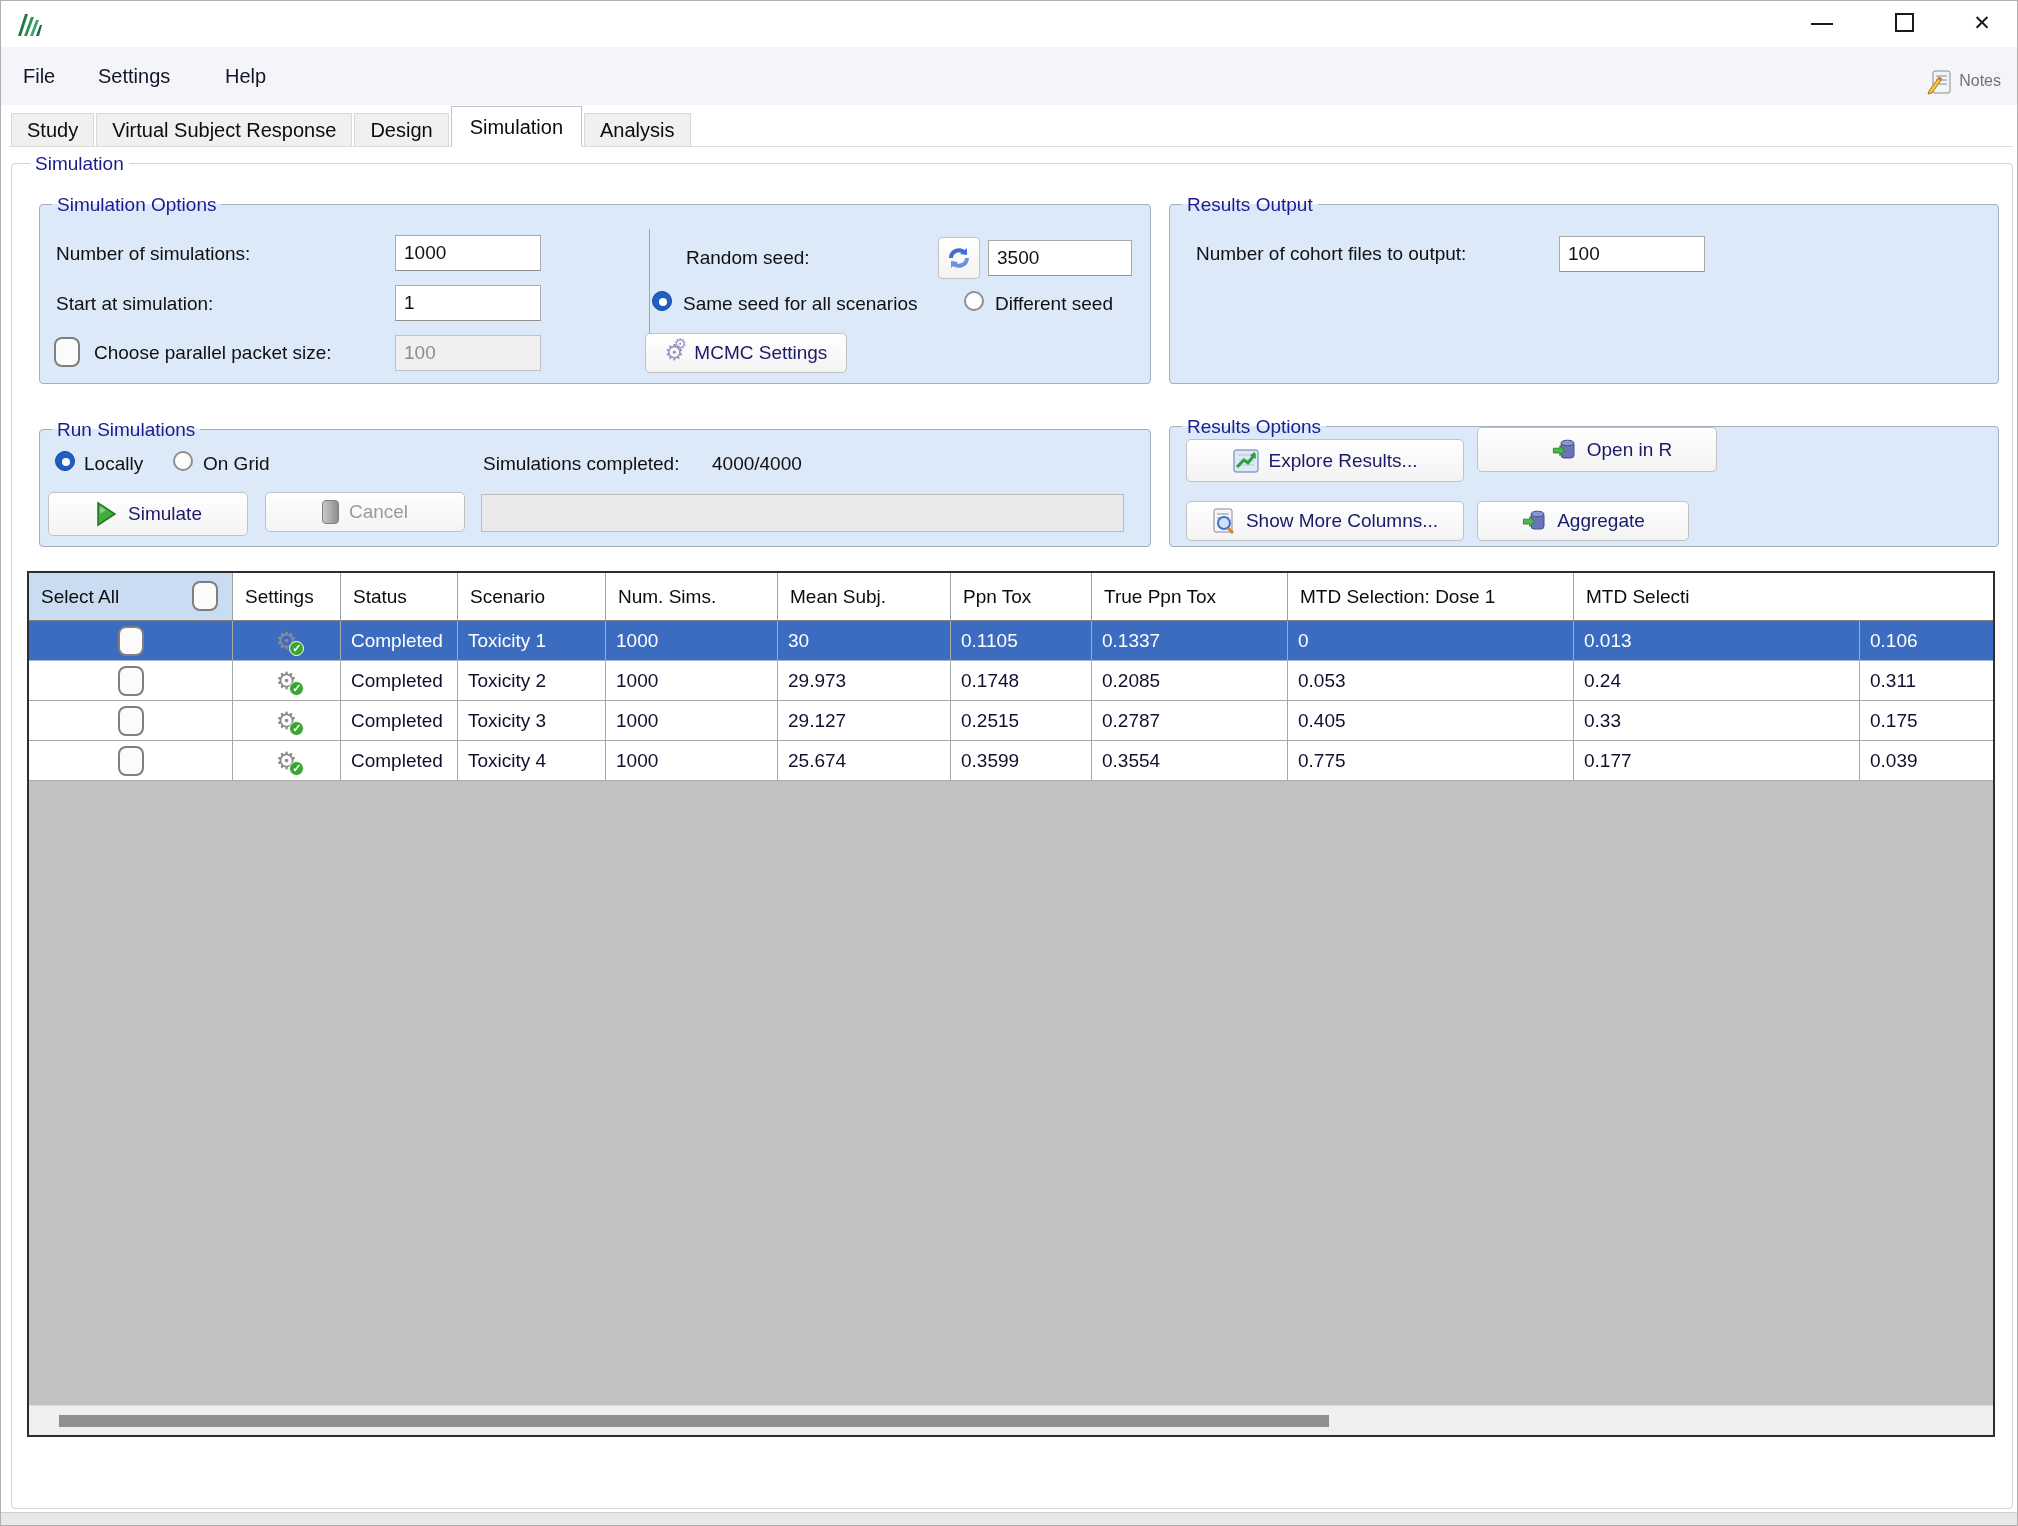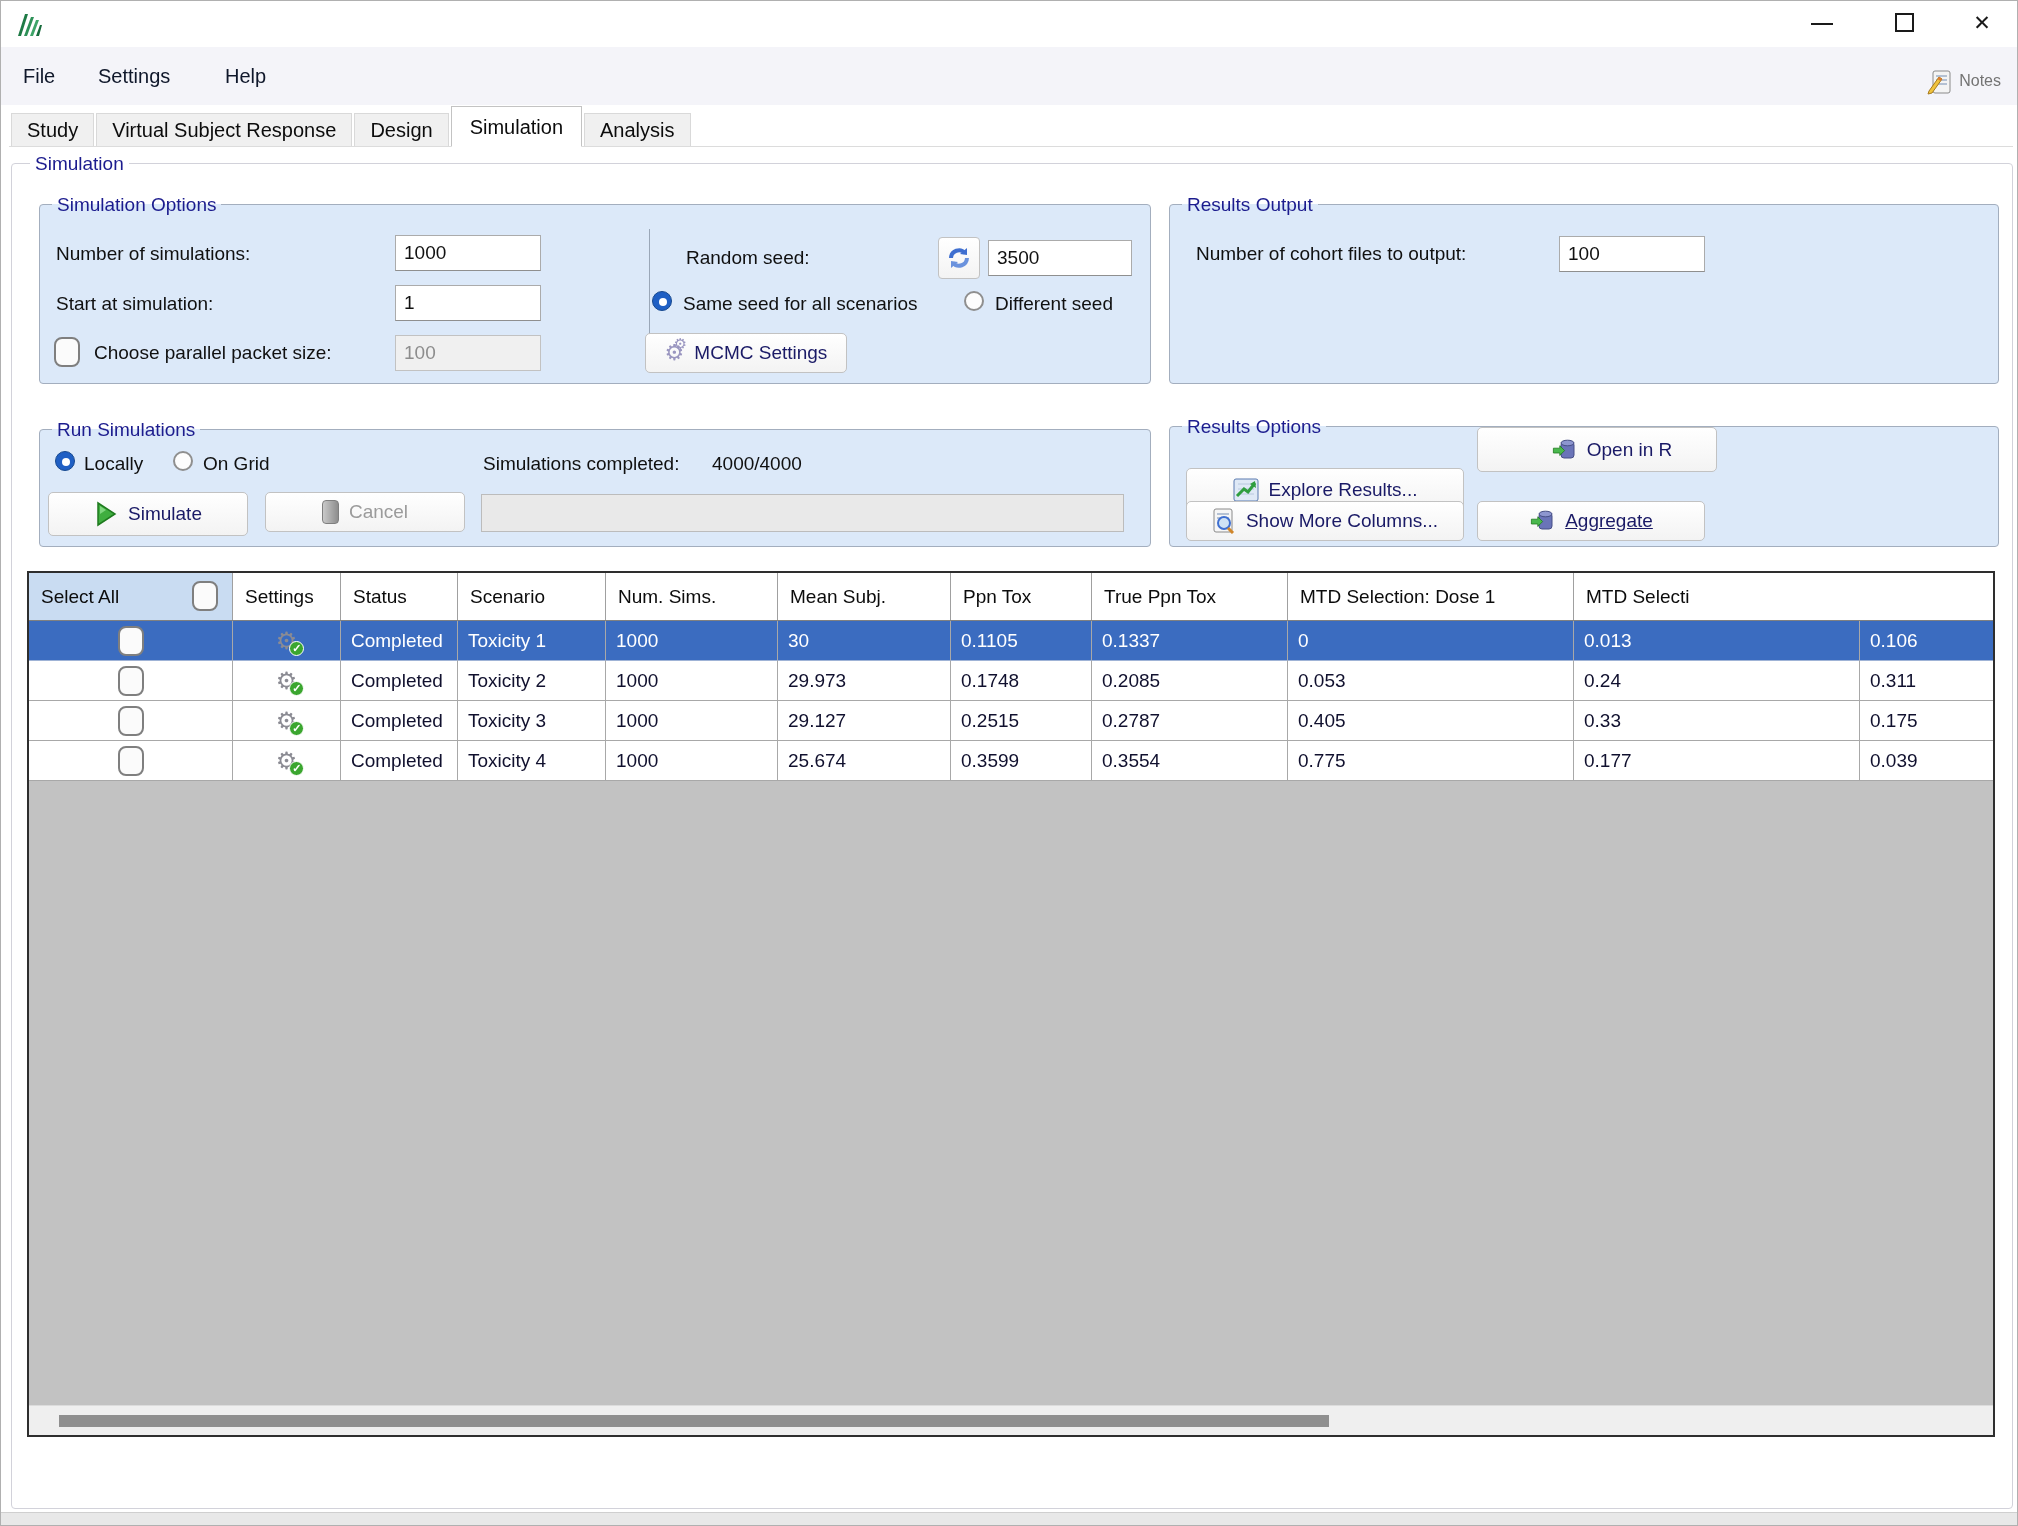--- a/index.html
+++ b/index.html
@@ -182,21 +182,21 @@
     </div>
     <div class="btn disabled" style="left:225px; top:62px; width:200px; height:40px;">
       <span style="display:inline-block; width:17px; height:24px; border-radius:4px; background:linear-gradient(to right,#c9c9c9,#8d8d8d); border:1px solid #7f7f7f;"></span>
       <span>Cancel</span>
     </div>
     <div class="progress" style="left:441px; top:64px; width:643px; height:38px;"></div>
   </div>
 
   <div class="groupbox gb-blue gb-resopt">
     <span class="gb-label chip-blue" style="left:12px;">Results Options</span>
-    <div class="btn" style="left:16px; top:12px; width:278px; height:43px;margin-top:29px;">
+    <div class="btn" style="left:16px; top:12px; width:278px; height:43px;">
       <svg width="26" height="24" viewBox="0 0 26 24">
         <rect x="1" y="1" width="24" height="22" rx="2" fill="#dfe9f6" stroke="#5a7bb0"></rect>
         <line x1="5" y1="6" x2="21" y2="6" stroke="#b8c8de"></line>
           <line x1="5" y1="11" x2="21" y2="11" stroke="#b8c8de"></line>
           <line x1="5" y1="16" x2="21" y2="16" stroke="#b8c8de"></line>
         <path d="M4 18 L11 11 L15 14 L22 5" fill="none" stroke="#2f9e3f" stroke-width="3"></path>
         <path d="M22 3 L23 10 L17 6 Z" fill="#2f9e3f"></path>
       </svg>
       <span>Explore Results...</span>
     </div>
@@ -211,21 +211,21 @@
     <div class="btn" style="left:16px; top:74px; width:278px; height:40px;">
       <svg width="24" height="26" viewBox="0 0 24 26">
         <rect x="2" y="1" width="18" height="23" rx="2" fill="#f6f6f6" stroke="#8a8a8a"></rect>
         <line x1="5" y1="6" x2="17" y2="6" stroke="#9fb0c8" stroke-width="1.5"></line>
         <line x1="5" y1="10" x2="17" y2="10" stroke="#9fb0c8" stroke-width="1.5"></line>
         <circle cx="12" cy="15" r="6" fill="#cfe2f5" stroke="#3f6fd0" stroke-width="2"></circle>
         <line x1="16" y1="20" x2="21" y2="25" stroke="#d0862a" stroke-width="3"></line>
       </svg>
       <span>Show More Columns...</span>
     </div>
-    <div class="btn" style="left:307px; top:74px; width:228px; height:40px;text-decoration:underline;">
+    <div class="btn" style="left:307px; top:74px; width:212px; height:40px;">
       <svg width="26" height="26" viewBox="0 0 26 26">
         <rect x="10" y="5" width="13" height="16" rx="3" fill="#6a74b8" stroke="#474f86"></rect>
         <ellipse cx="16.5" cy="6" rx="6.5" ry="2.8" fill="#8d96cf" stroke="#474f86"></ellipse>
         <path d="M2 10 L10 10 L10 7 L16 13 L10 19 L10 16 L2 16 Z" fill="#49b84d" stroke="#1e7a1e" transform="scale(0.8) translate(1,4)"></path>
       </svg>
       <span>Aggregate</span>
     </div>
   </div>
 
   <div class="table-wrap">

